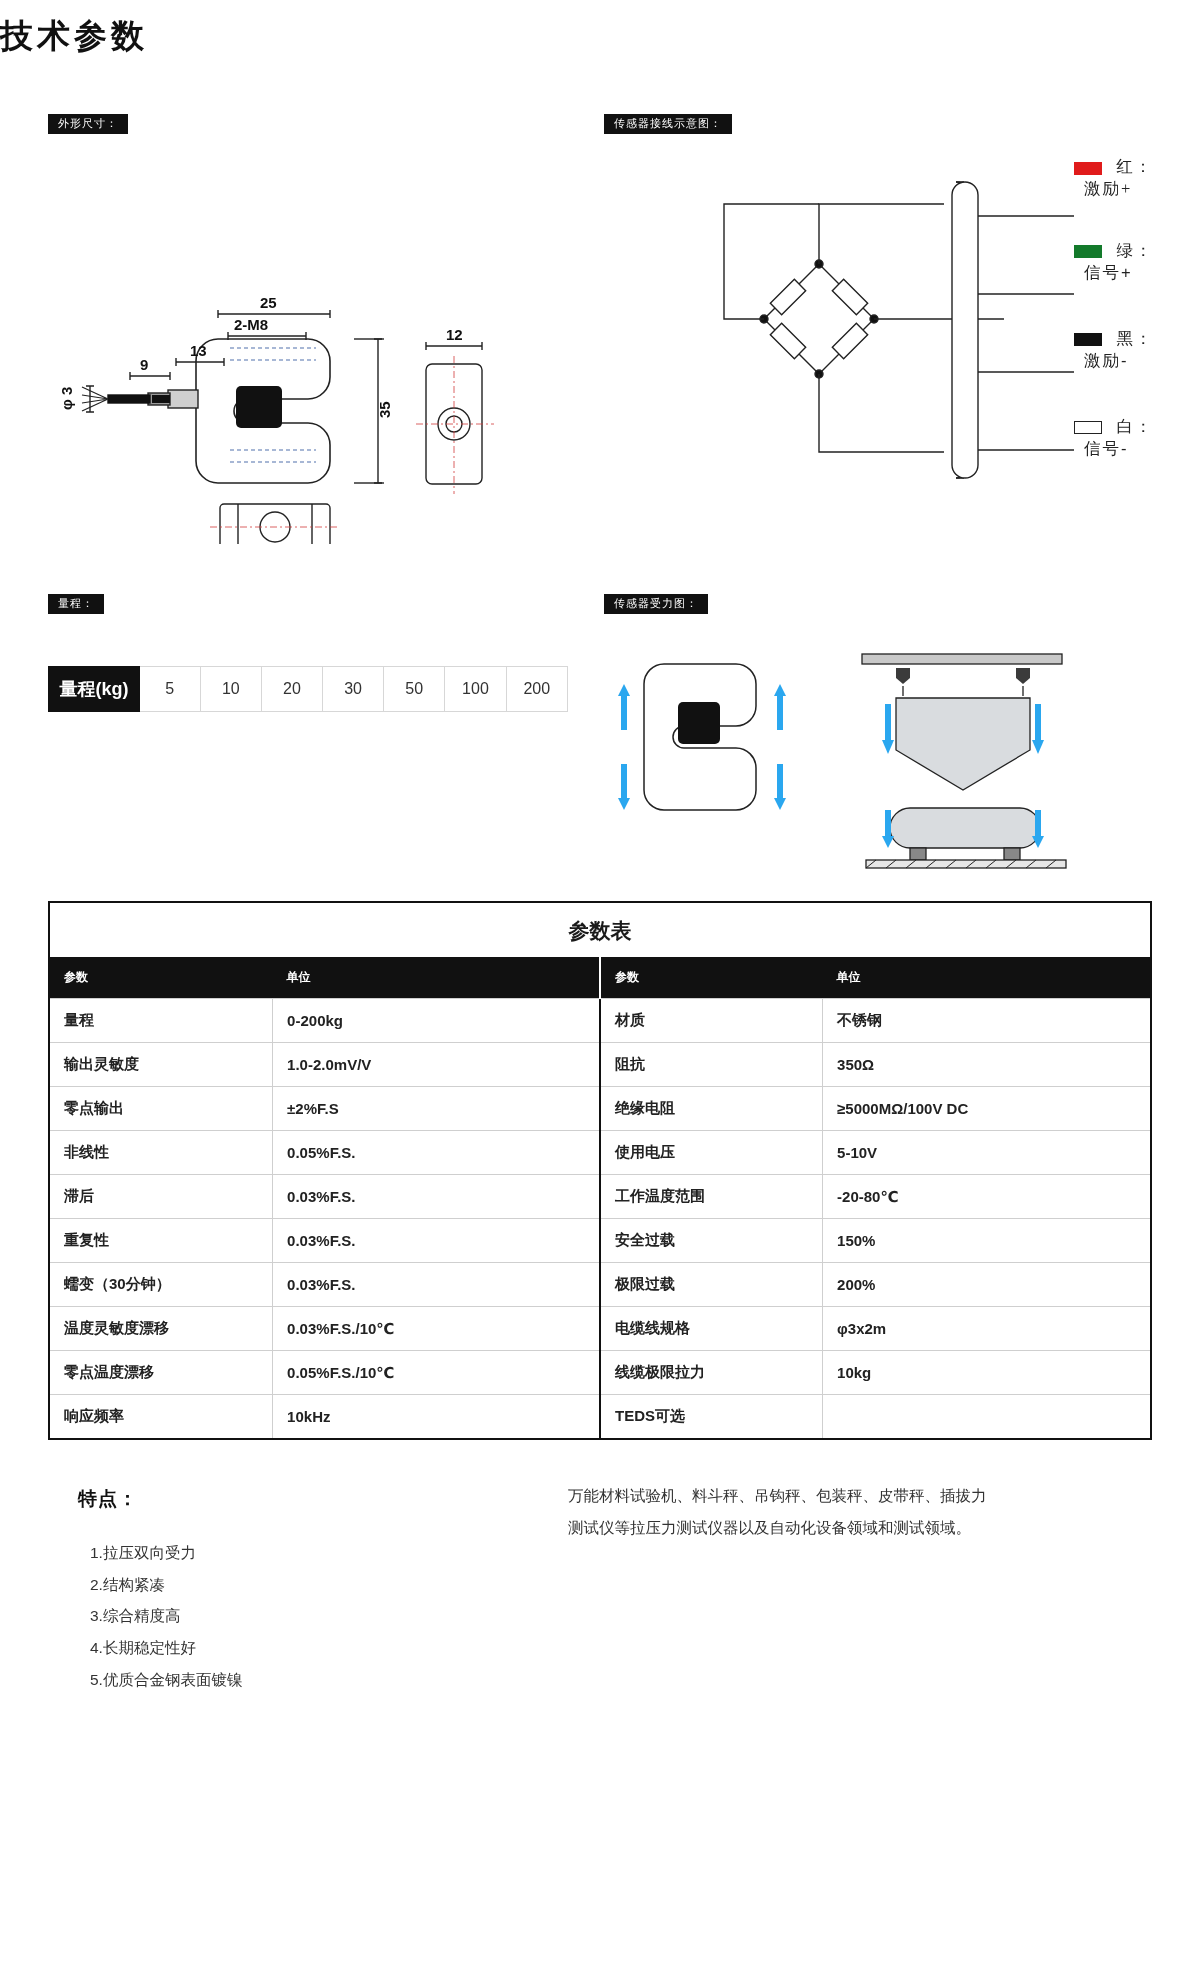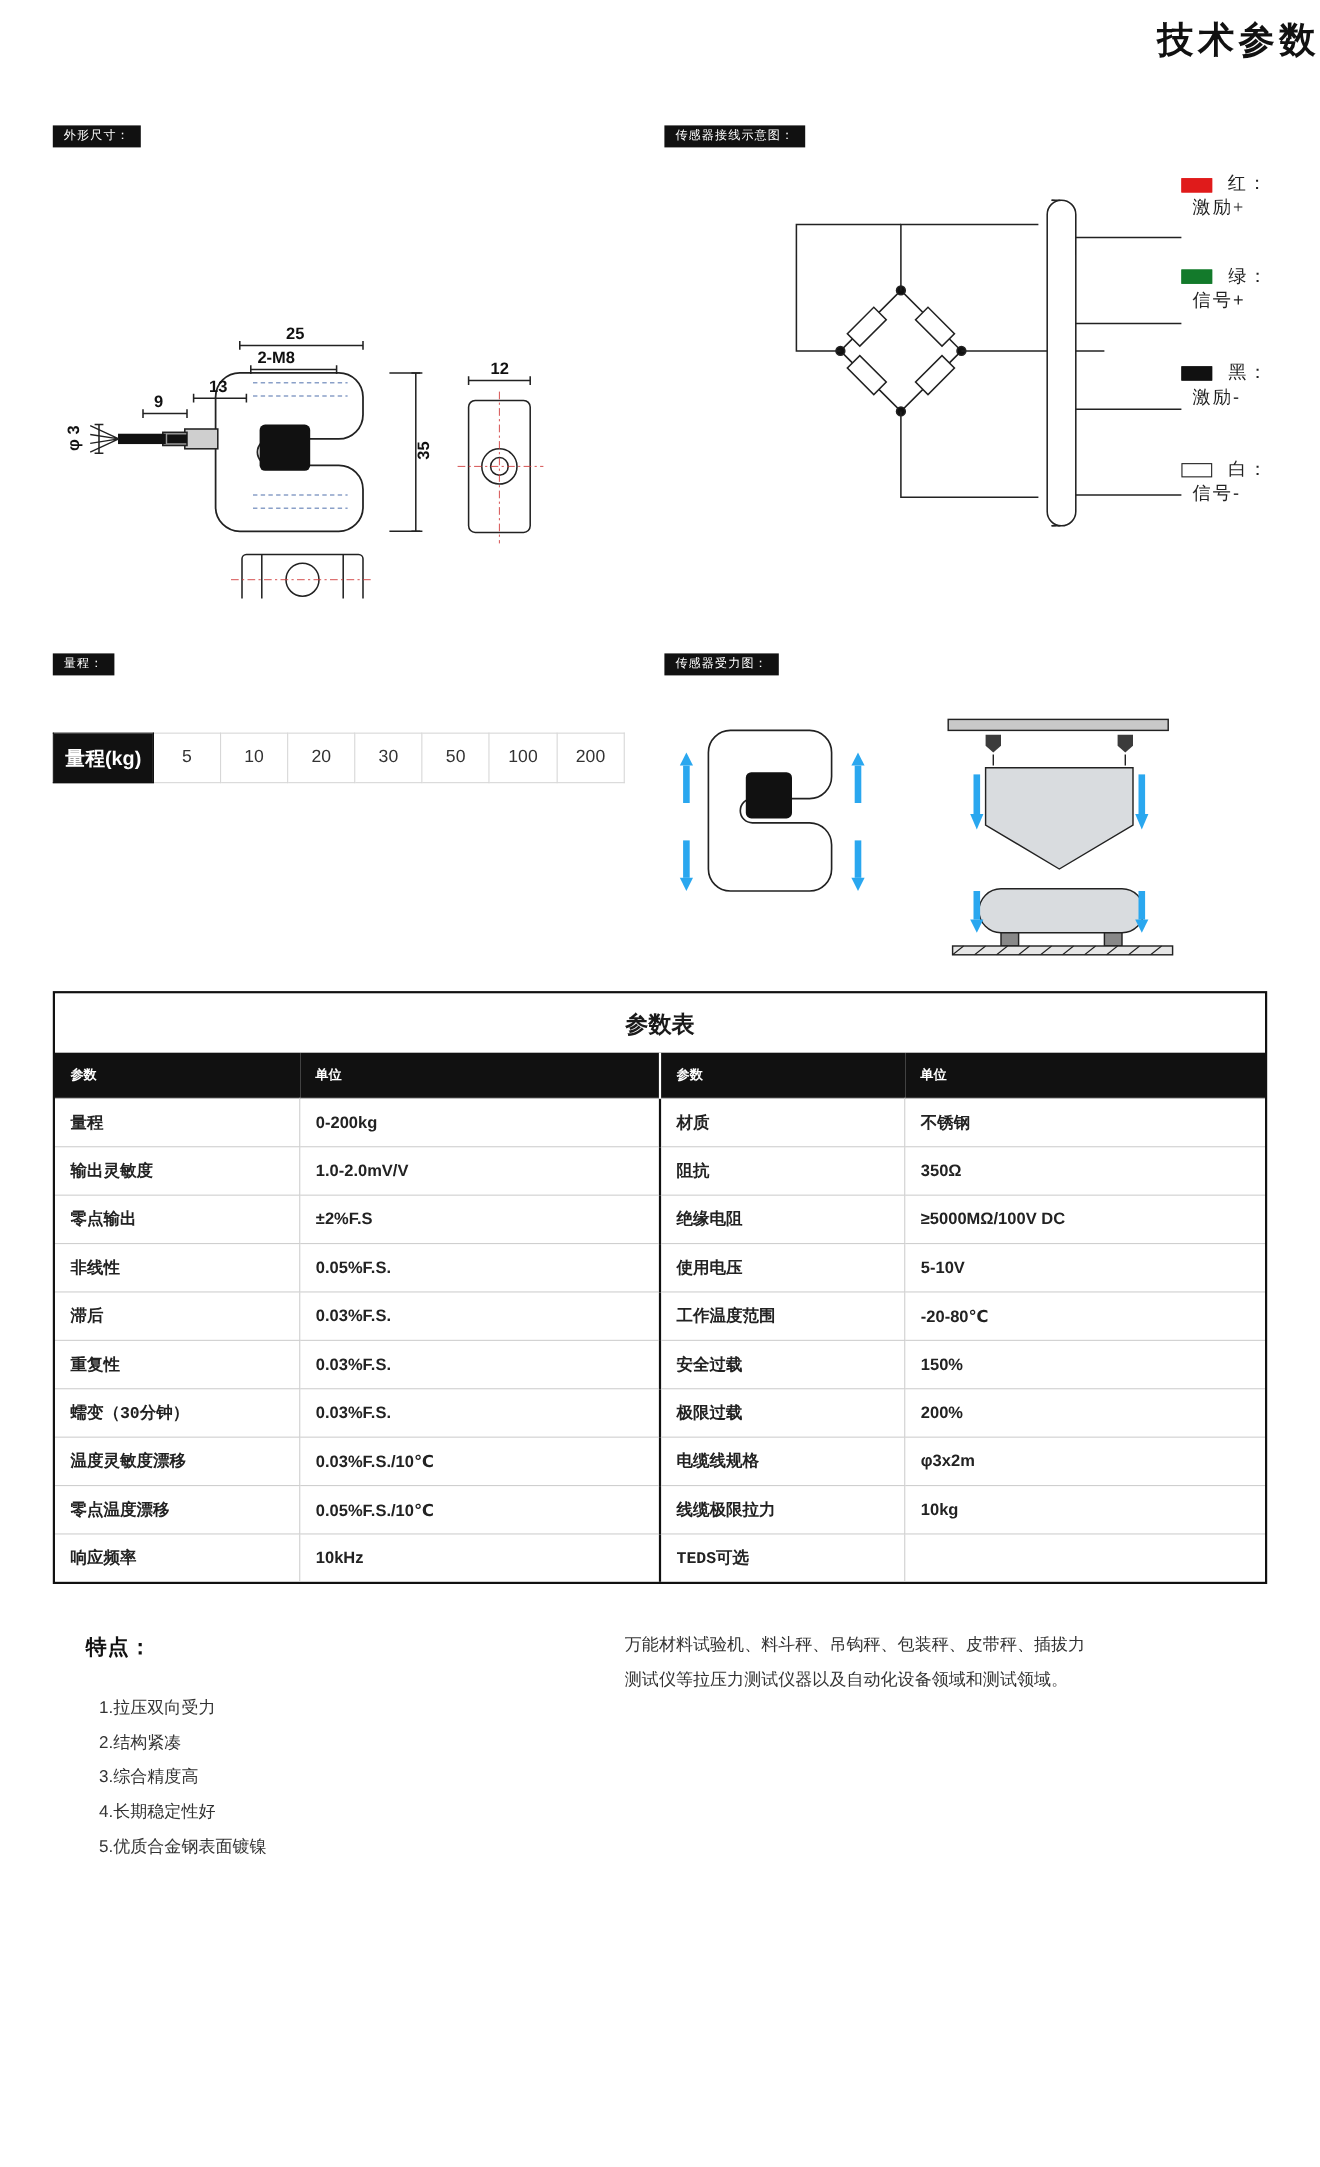--- a/index.html
+++ b/index.html
@@ -11,21 +11,21 @@
   }
   .page {
     position: relative;
     width: 1200px;
     min-height: 1970px;
     margin: 0 auto;
     background: #fff;
   }
   
   .main-title {
-    text-align: right;
+    text-align: left;
     font-size: 33px;
     font-weight: 700;
     letter-spacing: 4px;
     padding-top: 14px;
     color: #111;
     font-family: Liberation Serif, serif;
   }
   
   .tag {
     display: inline-block;
@@ -92,21 +92,21 @@
     padding: 12px 14px;
     font-size: 12px;
     font-weight: 700;
   }
   table.params td {
     border: 1px solid #cfcfcf;
     padding: 12px 14px;
     font-weight: 700;
     color: #222;
   }
-  table.params td.k { width: 17%; font-family: Liberation Mono, monospace; }
+  table.params td.k { width: 17%; }
   table.params td.v { width: 25%; }
   table.params th.k { width: 17%; }
   table.params th.v { width: 25%; }
   table.params tr td:nth-child(2) { border-right: 2px solid #111; }
   table.params tr th:nth-child(2) { border-right: 2px solid #fff; }
   table.params tr:last-child td { border-bottom: none; }
   table.params tr td:first-child { border-left: none; }
   table.params tr td:last-child { border-right: none; }
 
   

